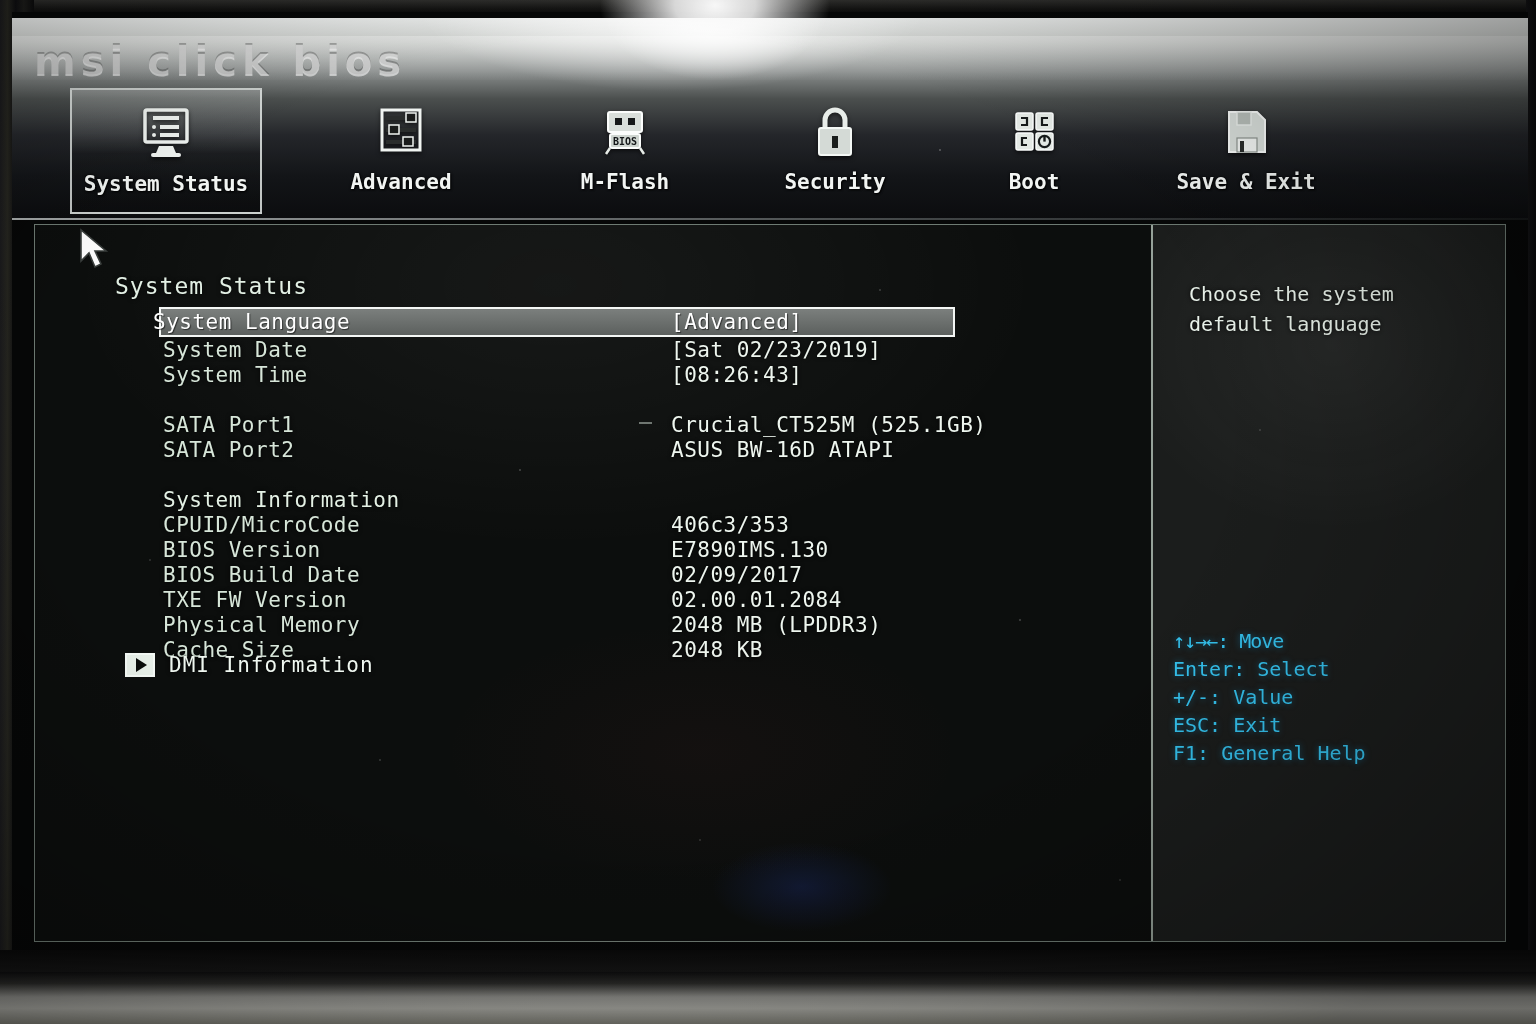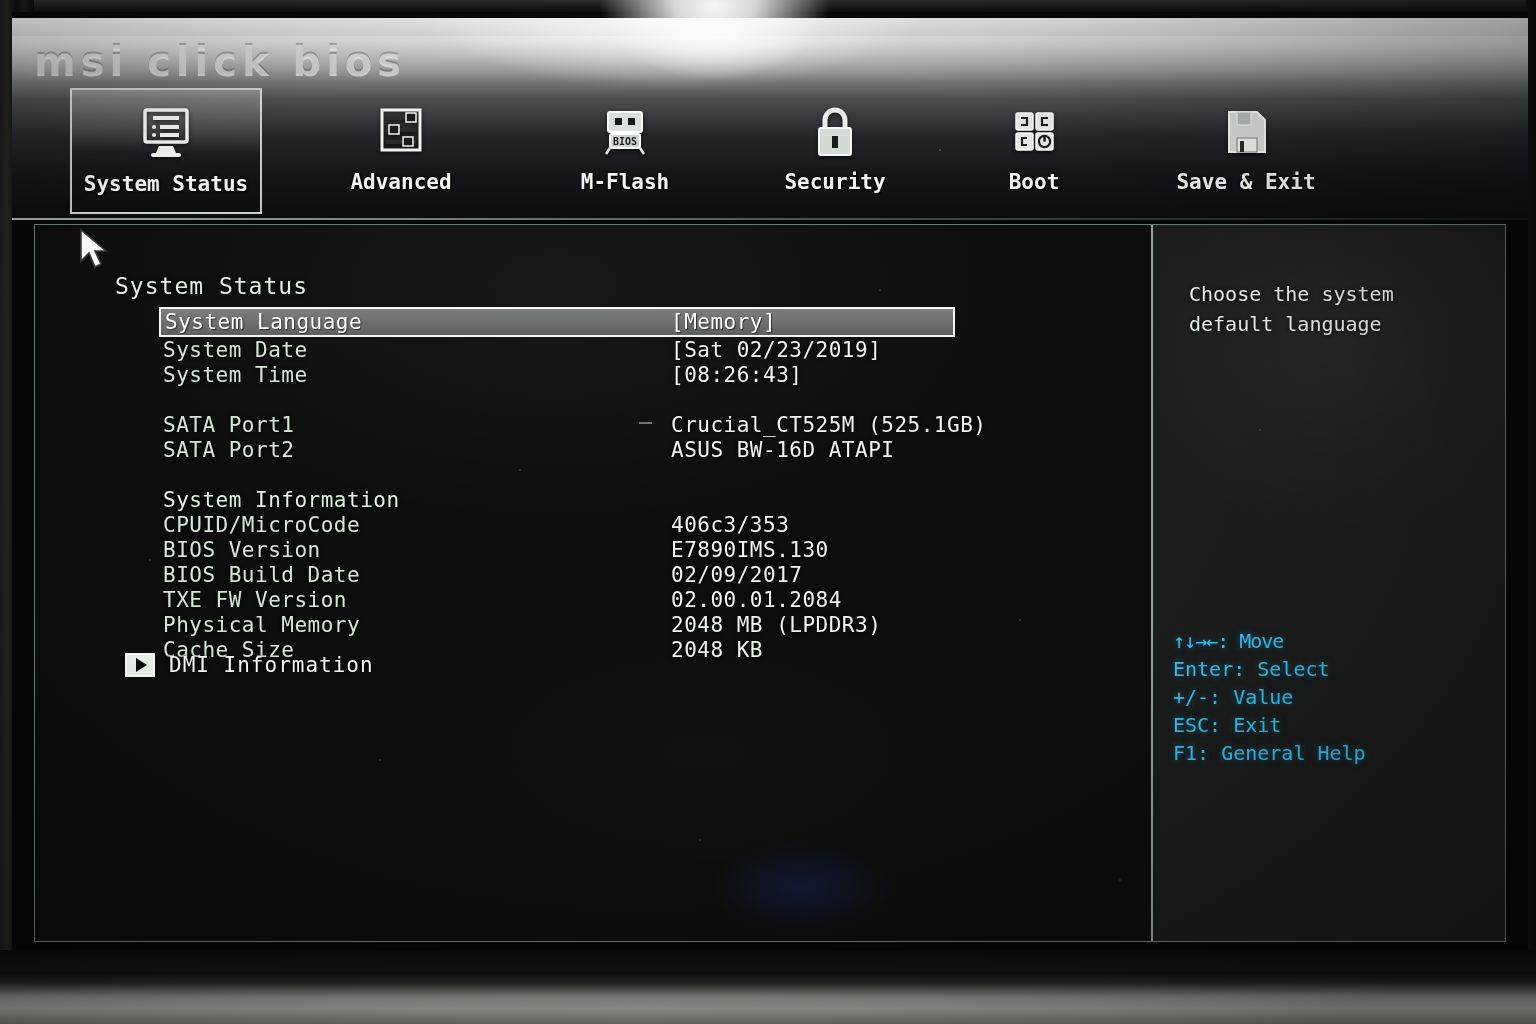--- a/index.html
+++ b/index.html
@@ -155,21 +155,21 @@
   .row.selected .hl {
     position: absolute; left: 124px; top: 0;
     width: 796px; height: 30px;
     background: linear-gradient(180deg,#7b7f7d 0%,#6a6e6c 55%,#5c605e 100%);
     border: 2px solid #f4f7f5;
   }
   .row.selected .k, .row.selected .v {
     color: #ffffff; z-index: 2;
     text-shadow: 1px 1px 1px rgba(0,0,0,0.55);
   }
-  .row.selected .k { left: 130px; }
+  .row.selected .k { left: 118px; }
 
   .dash {
     position: absolute; left: 604px; top: 10px;
     width: 13px; height: 2px; background: rgba(190,200,192,0.55);
   }
 
   
   .submenu {
     position: absolute; left: 90px; top: 428px;
     display: flex; align-items: center; gap: 14px;
@@ -373,21 +373,21 @@
             <path d="M10 10 L5 15 L10 19" fill="none" stroke="#fbfdfc" stroke-width="2.6"></path>
           </svg>
         </span>
       </div>
 
       <div class="rows">
 
         <div class="row selected">
           <div class="hl"></div>
           <span class="k">System Language</span>
-          <span class="v">[Memory]</span>
+          <span class="v">[Advanced]</span>
         </div>
 
         <div class="row">
           <span class="k">System Date</span>
           <span class="v">[Sat 02/23/2019]</span>
         </div>
 
         <div class="row">
           <span class="k">System Time</span>
           <span class="v">[08:26:43]</span>

